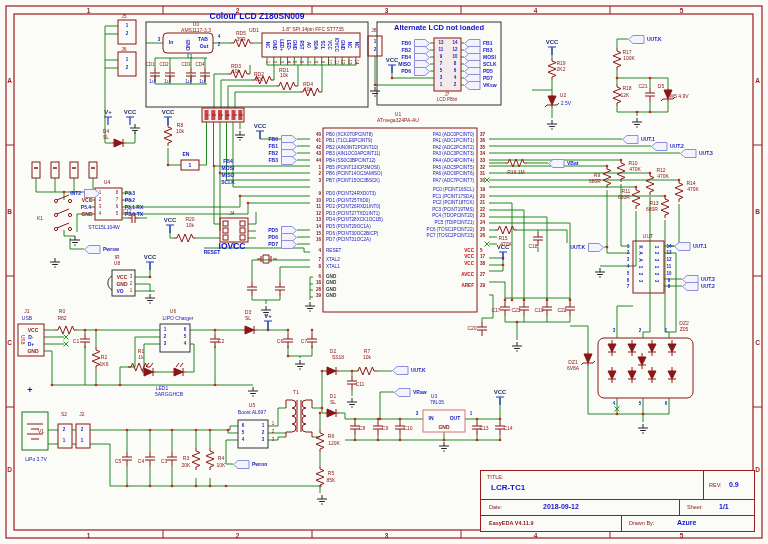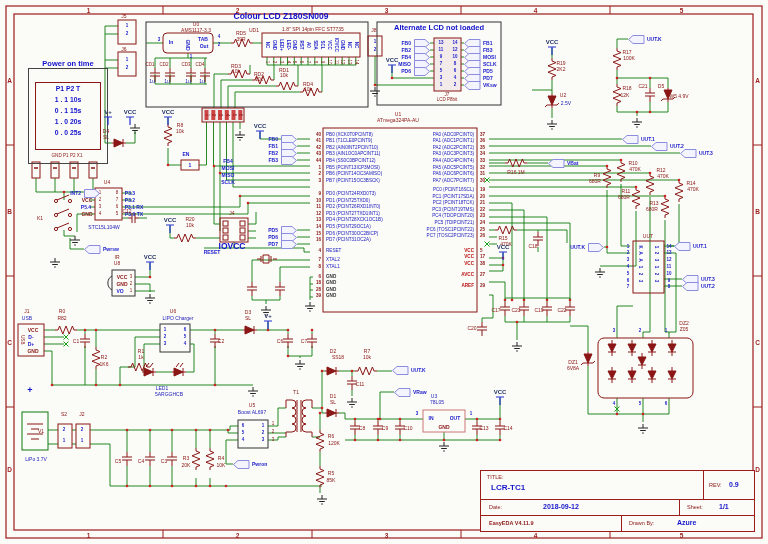--- a/index.html
+++ b/index.html
@@ -636,35 +636,22 @@
       <span class="lab g" style="left: 640px; top: 273.7px; transform: translate(-50%, -50%) rotate(90deg);">2</span>
       <span class="lab g" style="left: 640px; top: 280.5px; transform: translate(-50%, -50%) rotate(90deg);">3</span>
       <span class="lab g" style="left: 656px; top: 246.5px; transform: translate(-50%, -50%) rotate(90deg);">1</span>
       <span class="lab g" style="left: 656px; top: 253.3px; transform: translate(-50%, -50%) rotate(90deg);">2</span>
       <span class="lab g" style="left: 656px; top: 260.1px; transform: translate(-50%, -50%) rotate(90deg);">3</span>
       <span class="lab g" style="left: 656px; top: 266.9px; transform: translate(-50%, -50%) rotate(90deg);">1</span>
       <span class="lab g" style="left: 656px; top: 273.7px; transform: translate(-50%, -50%) rotate(90deg);">2</span>
       <span class="lab g" style="left: 656px; top: 280.5px; transform: translate(-50%, -50%) rotate(90deg);">3</span>
     </div>
 
-  <div id="powerbox" class="block">
-    <span class="ptitle">Power on time</span>
-    <div class="inner">
-      <div class="prow">P1 P2 T</div>
-      <div id="prow-list">
-          <div class="prow">1 . 1 10s</div>
-          <div class="prow">0 . 1 15s</div>
-          <div class="prow">1 . 0 20s</div>
-          <div class="prow">0 . 0 25s</div>
-        </div>
-    </div>
-    <span class="pfoot">GND P1 P2 X1</span>
-  </div>
-
-  <span class="lab t" style="left:257px;top:16px;margin-left:24px;">Colour LCD Z180SN009</span>
+
+  <span class="lab t" style="left:257px;top:16px;">Colour LCD Z180SN009</span>
   <span class="lab t" style="left:439px;top:28px;font-size:7.5px;">Alternate LCD not loaded</span>
 
   <div id="mcu" class="block">
       <span class="mpin" style="top: 4.6px; color: rgb(138, 22, 22); font-weight: bold; right: 156px;">40</span>
       <span class="mpin" style="top: 4.6px; color: rgb(32, 32, 192); left: 3px;">PB0 (XCK0T0PCINT8)</span>
       <span class="mpin" style="top: 11.2px; color: rgb(138, 22, 22); font-weight: bold; right: 156px;">41</span>
       <span class="mpin" style="top: 11.2px; color: rgb(32, 32, 192); left: 3px;">PB1 (T1CLE0PCINT9)</span>
       <span class="mpin" style="top: 17.8px; color: rgb(138, 22, 22); font-weight: bold; right: 156px;">42</span>
       <span class="mpin" style="top: 17.8px; color: rgb(32, 32, 192); left: 3px;">PB2 (AIN0INT2PCINT10)</span>
       <span class="mpin" style="top: 24.4px; color: rgb(138, 22, 22); font-weight: bold; right: 156px;">43</span>

